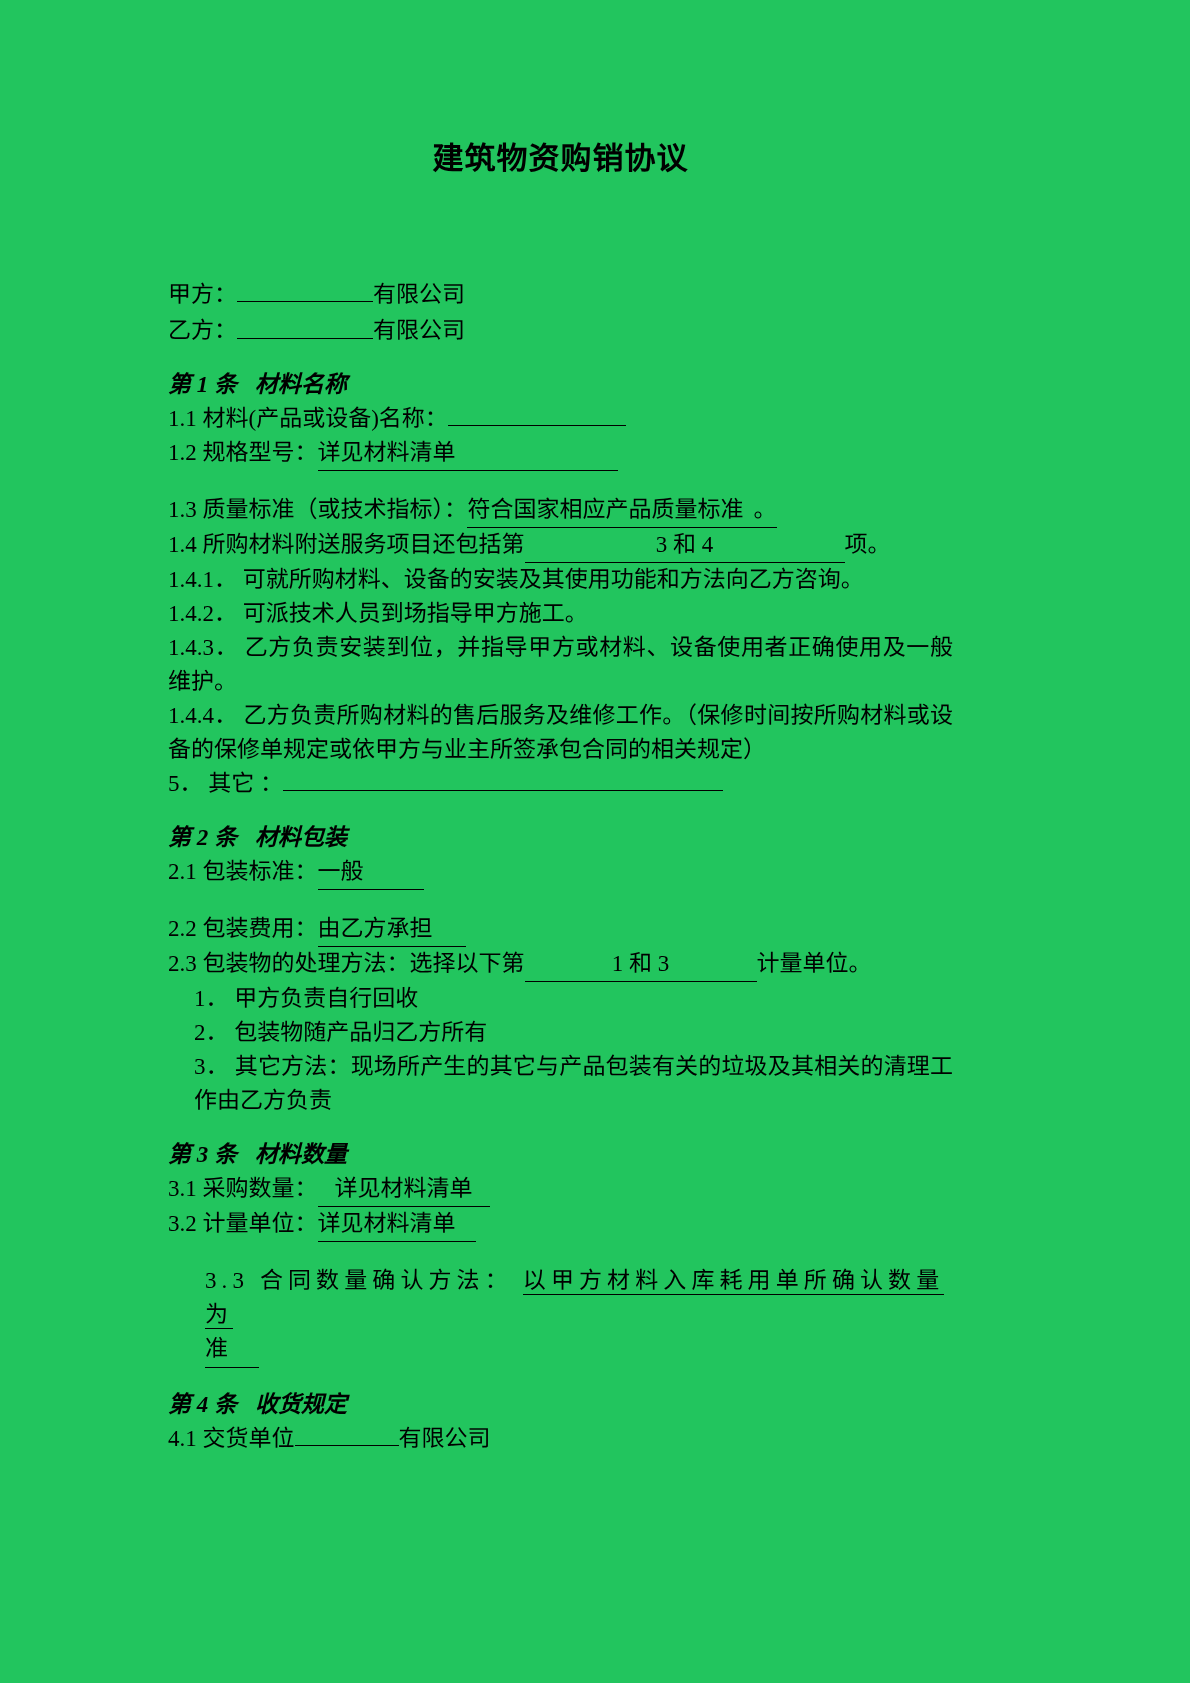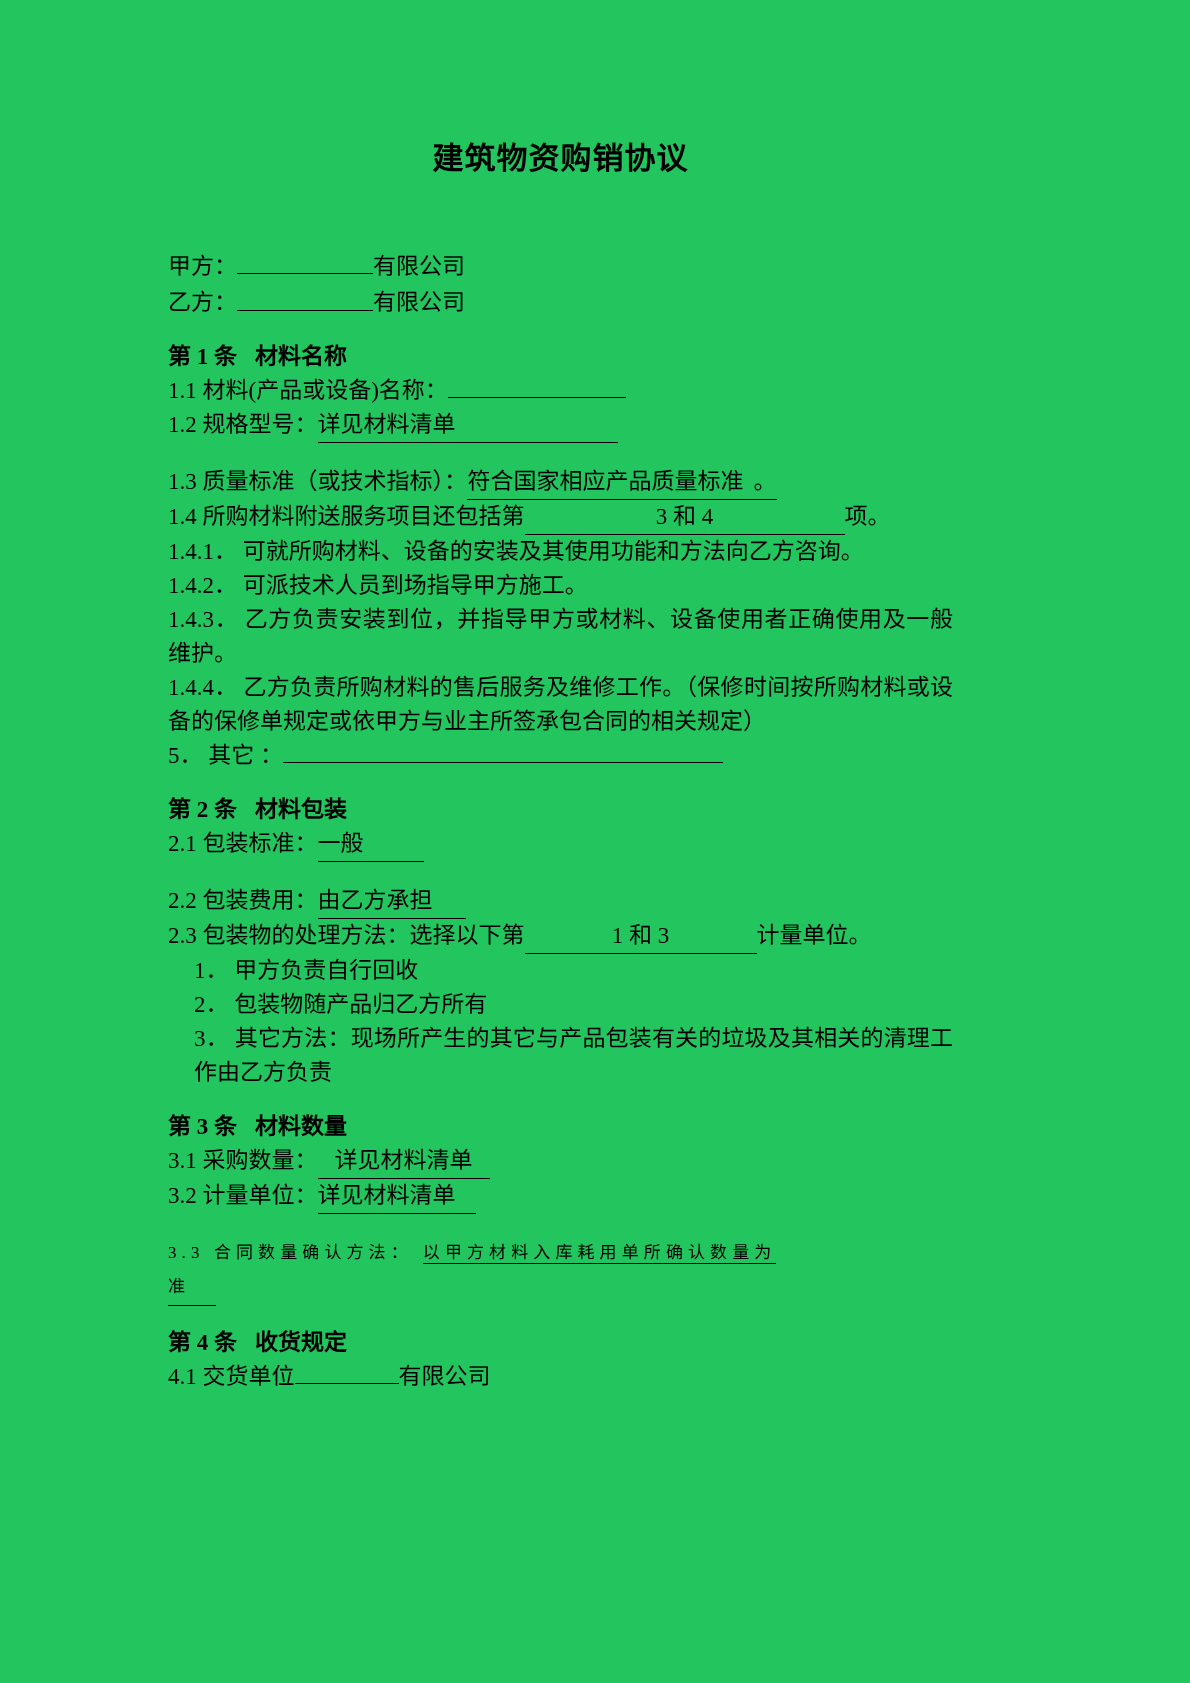--- a/index.html
+++ b/index.html
@@ -37,21 +37,21 @@
     font-size: 31px;
     font-weight: bold;
     letter-spacing: 1px;
     margin: 0;
     padding-top: 140px;
     line-height: 1.25;
   }
 
   
   .parties {
-    margin-top: 68px;
+    margin-top: 96px;
   }
   .party-line {
     font-size: 23px;
     line-height: 33px;
     white-space: nowrap;
   }
 
   
   .intro {
     margin-top: 22px;
@@ -61,20 +61,21 @@
     text-justify: inter-ideograph;
     text-indent: 2em;
   }
 
   
   .article-head {
     font-size: 23px;
     font-weight: bold;
     line-height: 34px;
     margin-top: 20px;
+    font-style: italic;
   }
   .article-head .head-gap {
     display: inline-block;
     width: 18px;
   }
 
   
   .line {
     font-size: 23px;
     line-height: 34px;
@@ -124,23 +125,24 @@
   .w-other    { width: 440px; }
   .w-packstd  { width: 106px; }
   .w-packfee  { width: 148px; }
   .w-packmeth { width: 232px; }
   .w-qty      { width: 172px; }
   .w-unit     { width: 158px; }
   .w-deliver  { width: 104px; }
 
   
   .justify-wide {
-    font-size: 17px;
+    font-size: 23px;
     line-height: 34px;
     letter-spacing: 5.1px;
+    margin-left: 37px;
   }
   .justify-wide .u-wide {
     border-bottom: 1.4px solid #000;
     padding-bottom: 1px;
   }
   .tail-under {
     display: inline-block;
     border-bottom: 1.4px solid #000;
     letter-spacing: 5.1px;
     padding-right: 26px;

